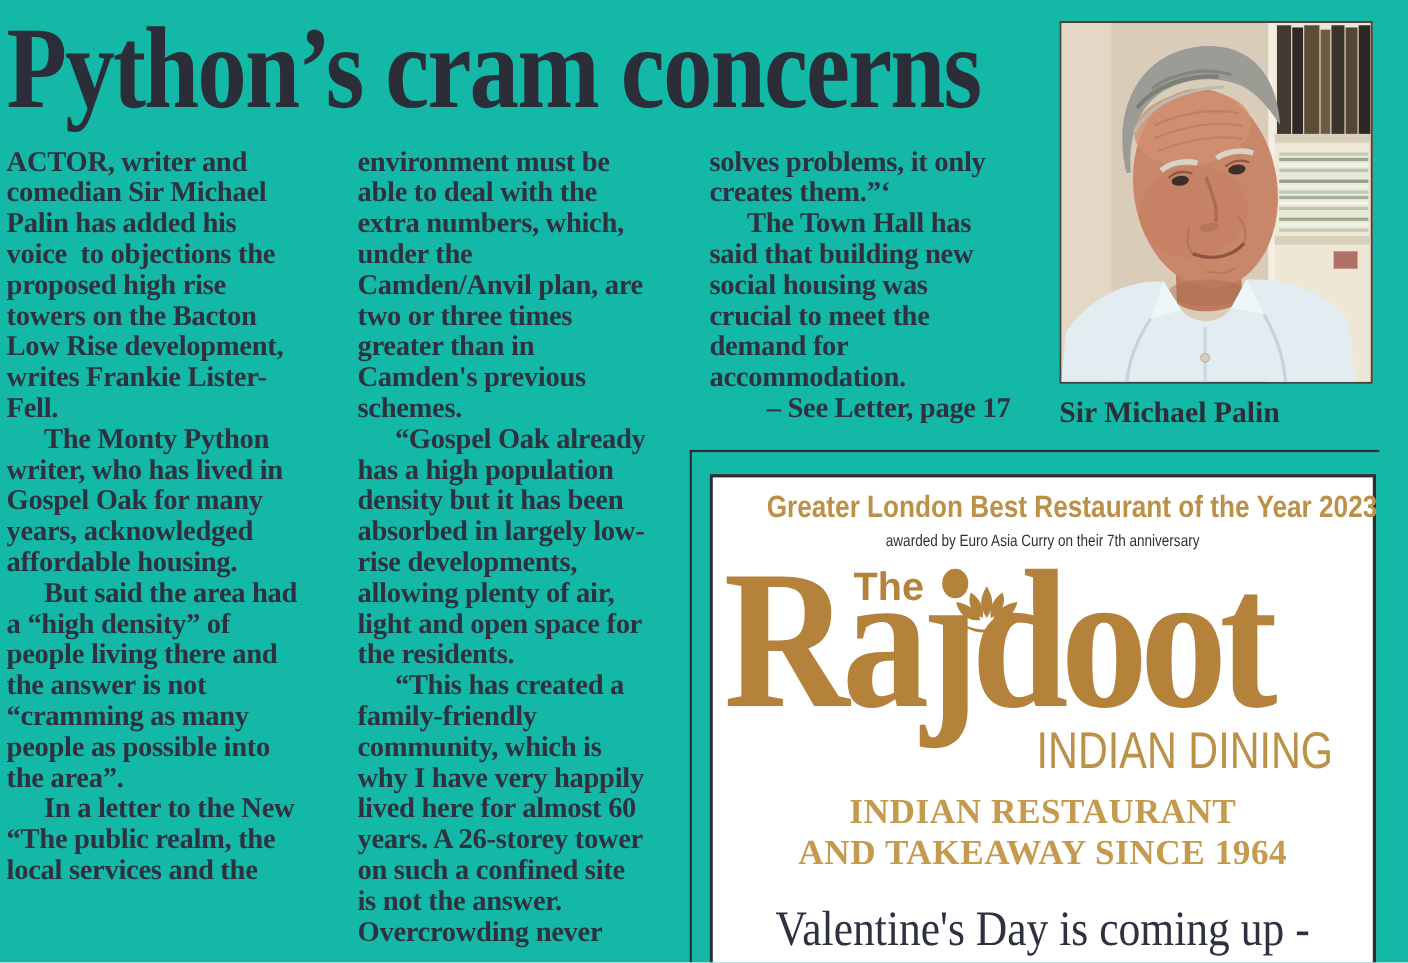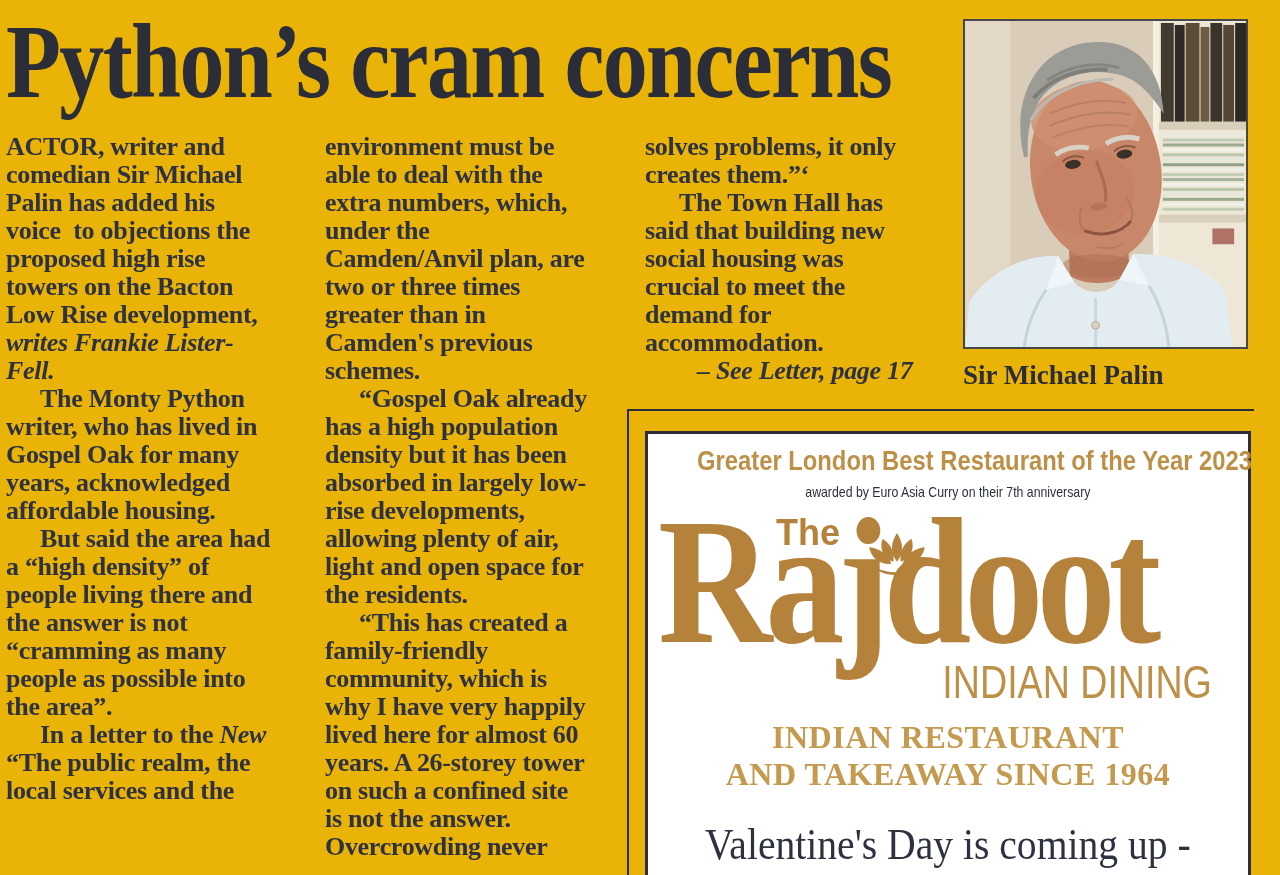--- a/index.html
+++ b/index.html
@@ -1,30 +1,30 @@
 <!DOCTYPE html>
 <html><head>
 <meta charset="utf-8">
 <style>
   html,body{margin:0;padding:0;background:#fff;}
-  .page{position:relative;width:1280px;height:875px;background:#eab308;overflow:hidden;
+  .page{position:relative;width:1280px;height:875px;background:#14b8a6;overflow:hidden;
         font-family:"Liberation Serif",serif;color:#2d3040;}
 
   
   .headline{position:absolute;left:6px;top:4px;font-size:106px;font-weight:bold;
             line-height:1.1;color:#2b2e39;white-space:nowrap;letter-spacing:-2px;
             transform:scaleX(.85);transform-origin:0 50%;}
 
   
   .col{position:absolute;top:133px;width:302px;font-size:26px;font-weight:bold;
        line-height:28px;letter-spacing:-.3px;color:#2e3240;}
   .col .line{white-space:pre;height:28px;}
   .col .ind1{padding-left:34px;}
   .col .ind2{padding-left:52px;}
-  .it{font-style:italic;}
+  .it{}
   #col1{left:6px;} #col2{left:325px;} #col3{left:645px;}
 
   
   .photo{position:absolute;left:963px;top:19px;width:285px;height:330px;
          border:2px solid #474747;box-sizing:border-box;background:#d9cdb9;}
   .photo svg{display:block;width:100%;height:100%;}
   .caption{position:absolute;left:963px;top:360px;font-size:27px;font-weight:bold;color:#2b2e39;}
 
   
   .hrule{position:absolute;left:627px;top:409px;width:627px;height:2px;background:#2b2e38;}

